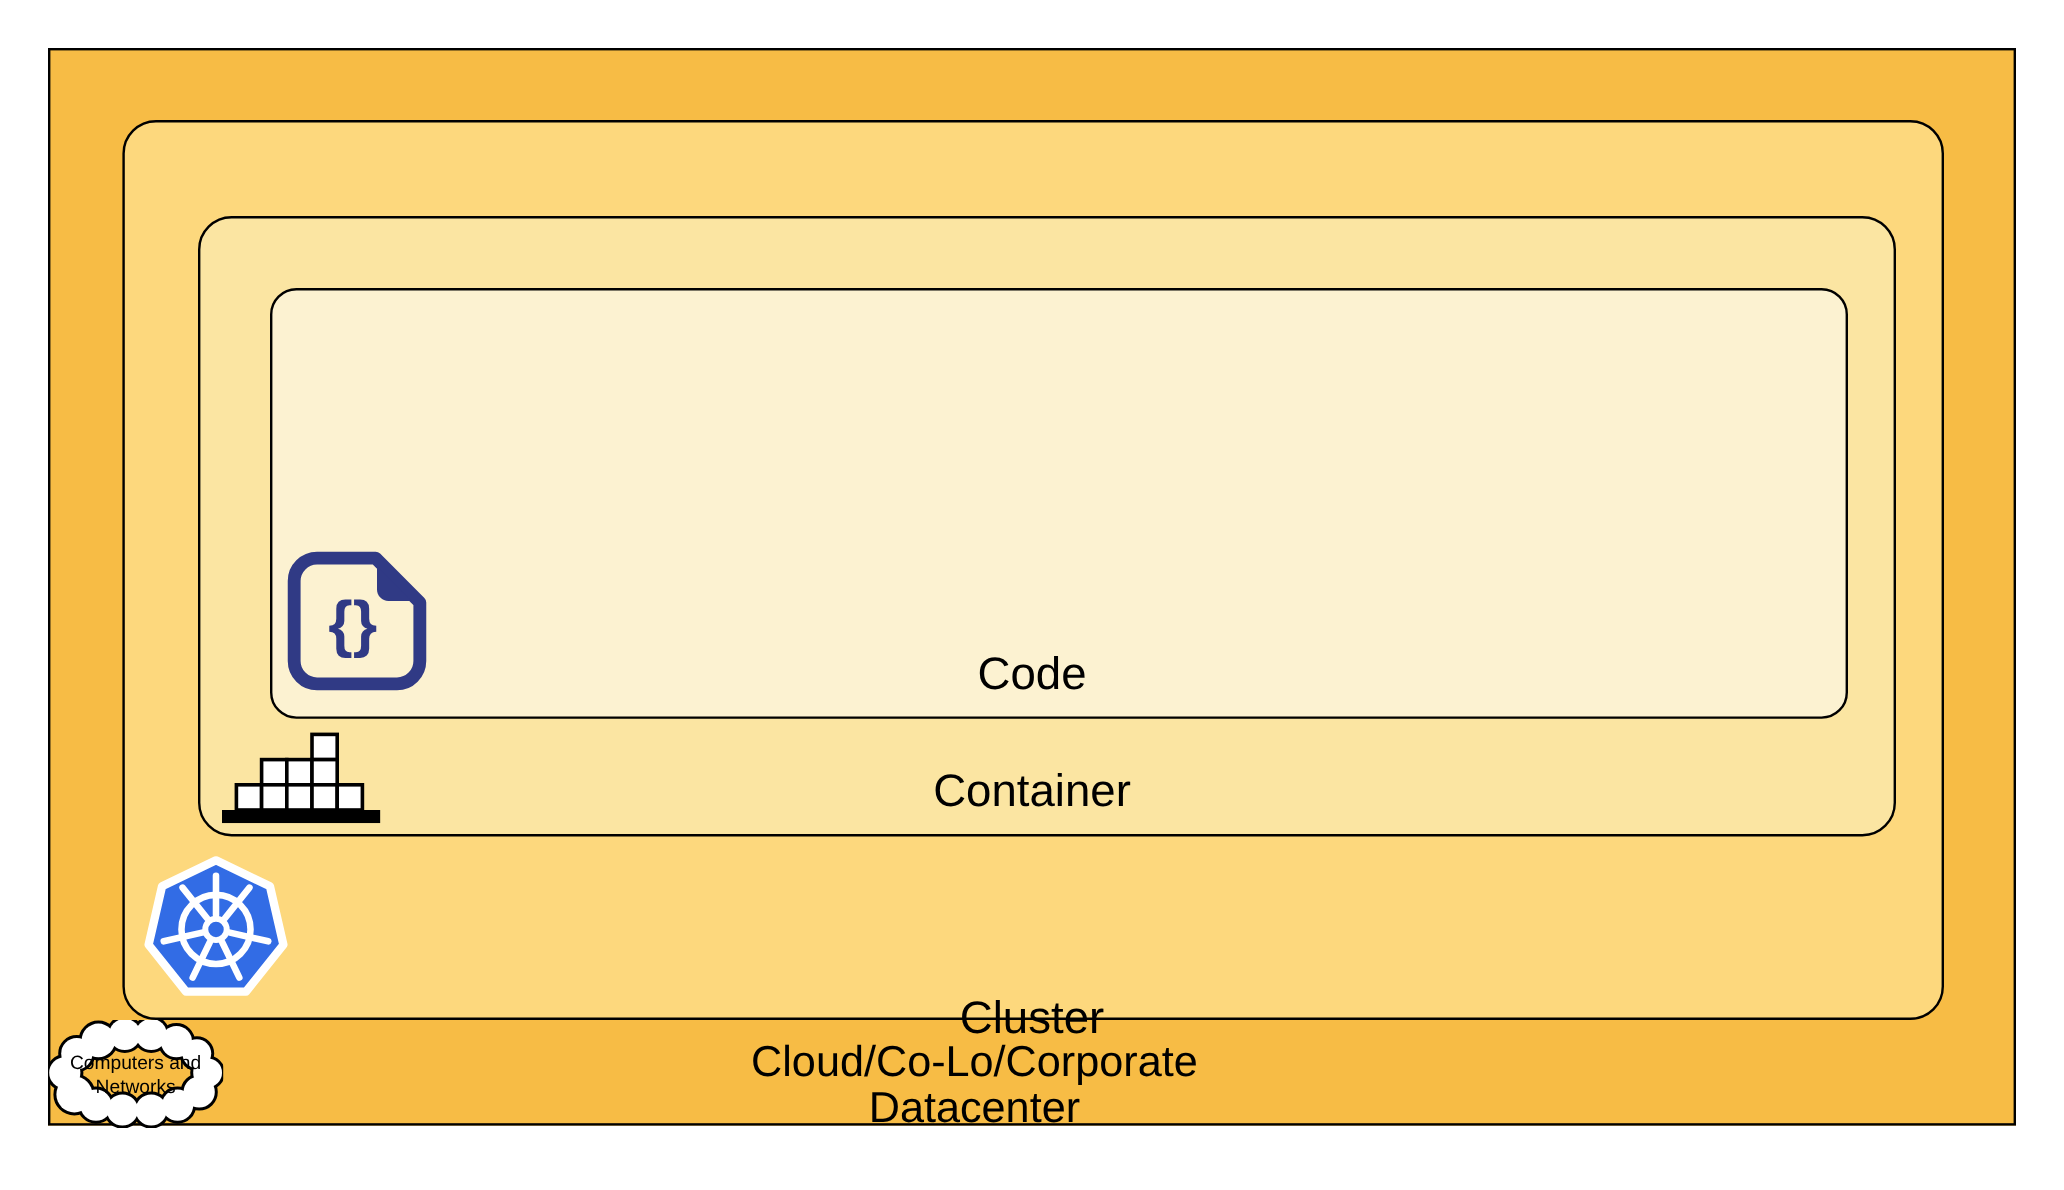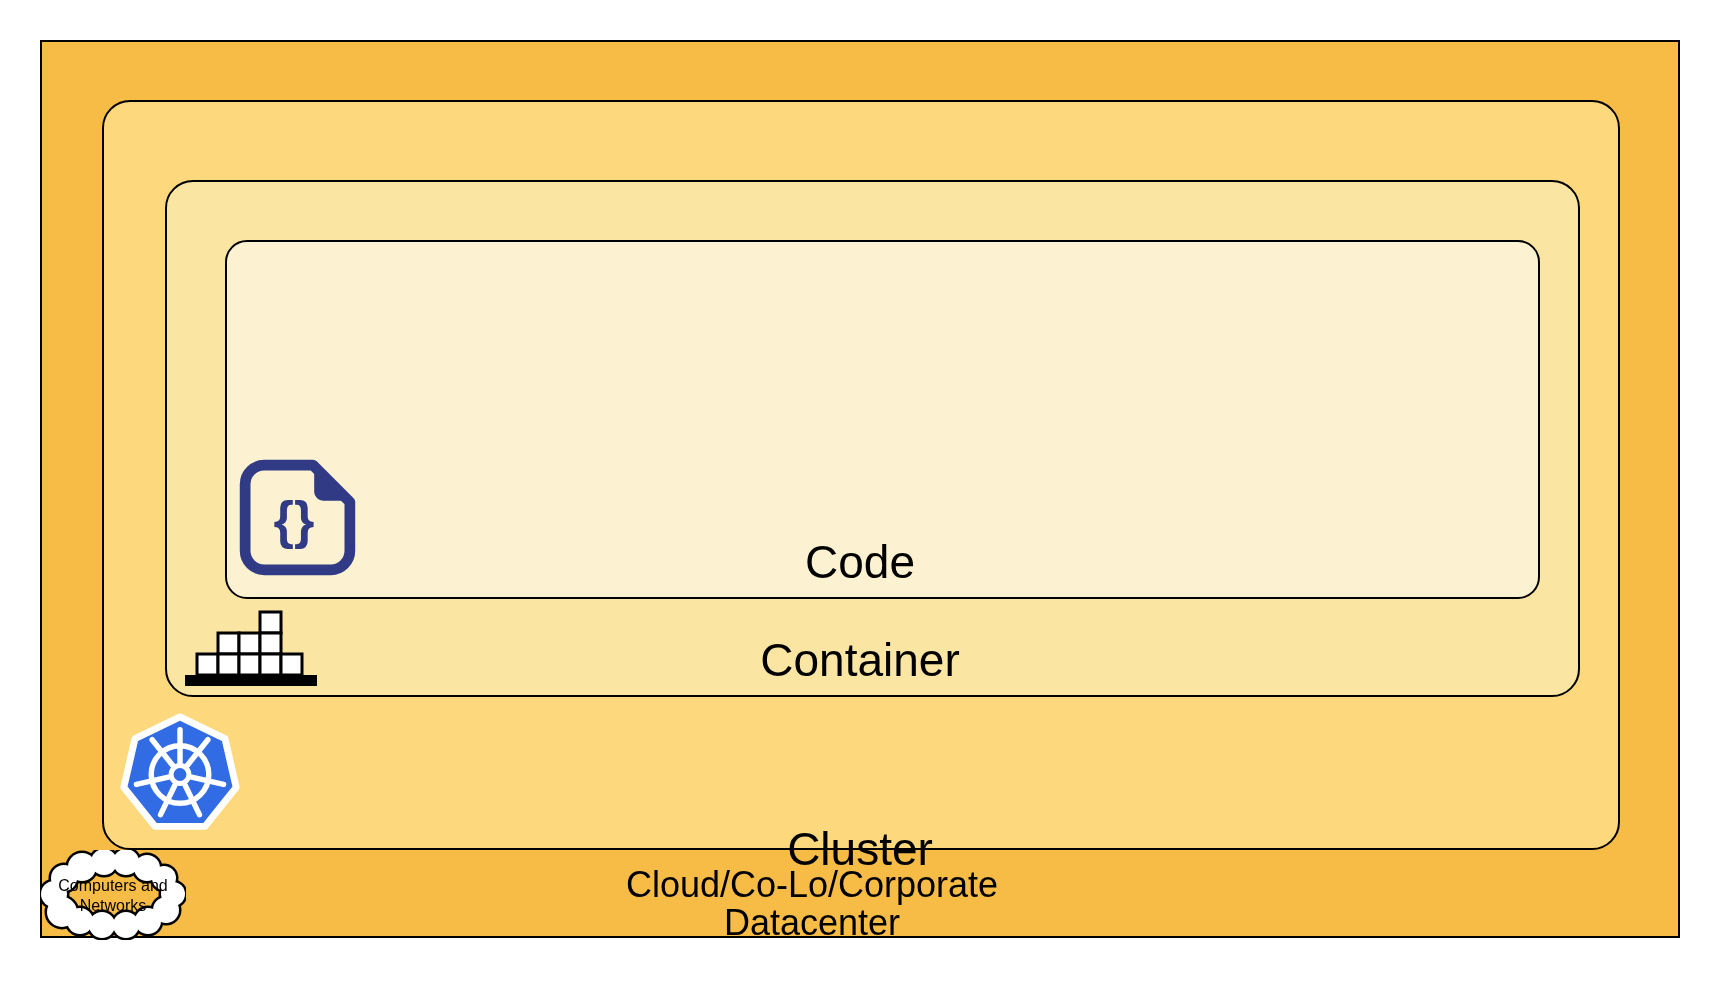--- a/index.html
+++ b/index.html
@@ -7,21 +7,21 @@
     position:relative; width:1720px; height:992px; overflow:hidden;
     font-family:"Liberation Sans", sans-serif; background:#FFFFFF;
   }
   .layer { position:absolute; box-sizing:border-box; border:2px solid #000; }
   .layer-datacenter { left:40px;  top:40px;  width:1640px; height:898px; background:#F7BC45; border-radius:0; }
   .layer-cluster    { left:102px; top:100px; width:1518px; height:750px; background:#FDD87D; border-radius:28px; }
   .layer-container  { left:165px; top:180px; width:1415px; height:517px; background:#FBE5A2; border-radius:28px; }
   .layer-code       { left:225px; top:240px; width:1315px; height:359px; background:#FCF2D1; border-radius:22px; }
 
   .label { position:absolute; left:0; width:1720px; text-align:center;
-           color:#000; font-size:46px; line-height:46px; white-space:nowrap; }
+           color:#000; font-size:38px; line-height:46px; white-space:nowrap; }
   .label-code      { top:539px; }
   .label-container { top:637px; }
   .label-cluster   { top:826px; }
   .label-datacenter{ top:866px; font-size:36px; line-height:38px; transform:translateX(-48px); }
   .label-datacenter span { display:block; }
 
   .icon { position:absolute; }
   .icon-code      { left:238px; top:457px; width:119px; height:121px; }
   .icon-container { left:185px; top:610px; width:132px; height:76px; }
   .icon-k8s       { left:118px; top:711px; width:124px; height:127px; }

